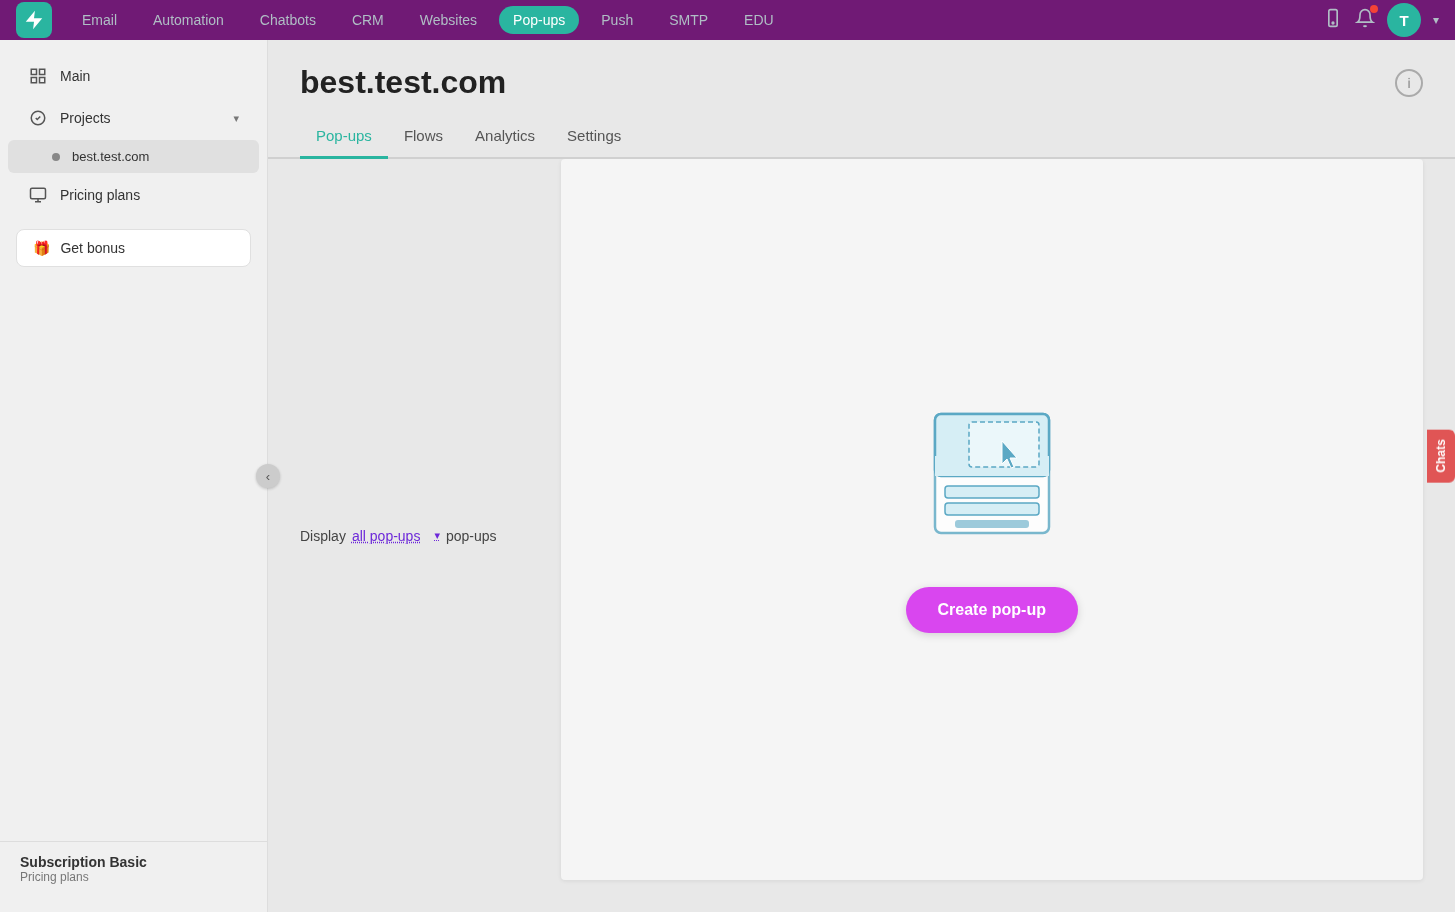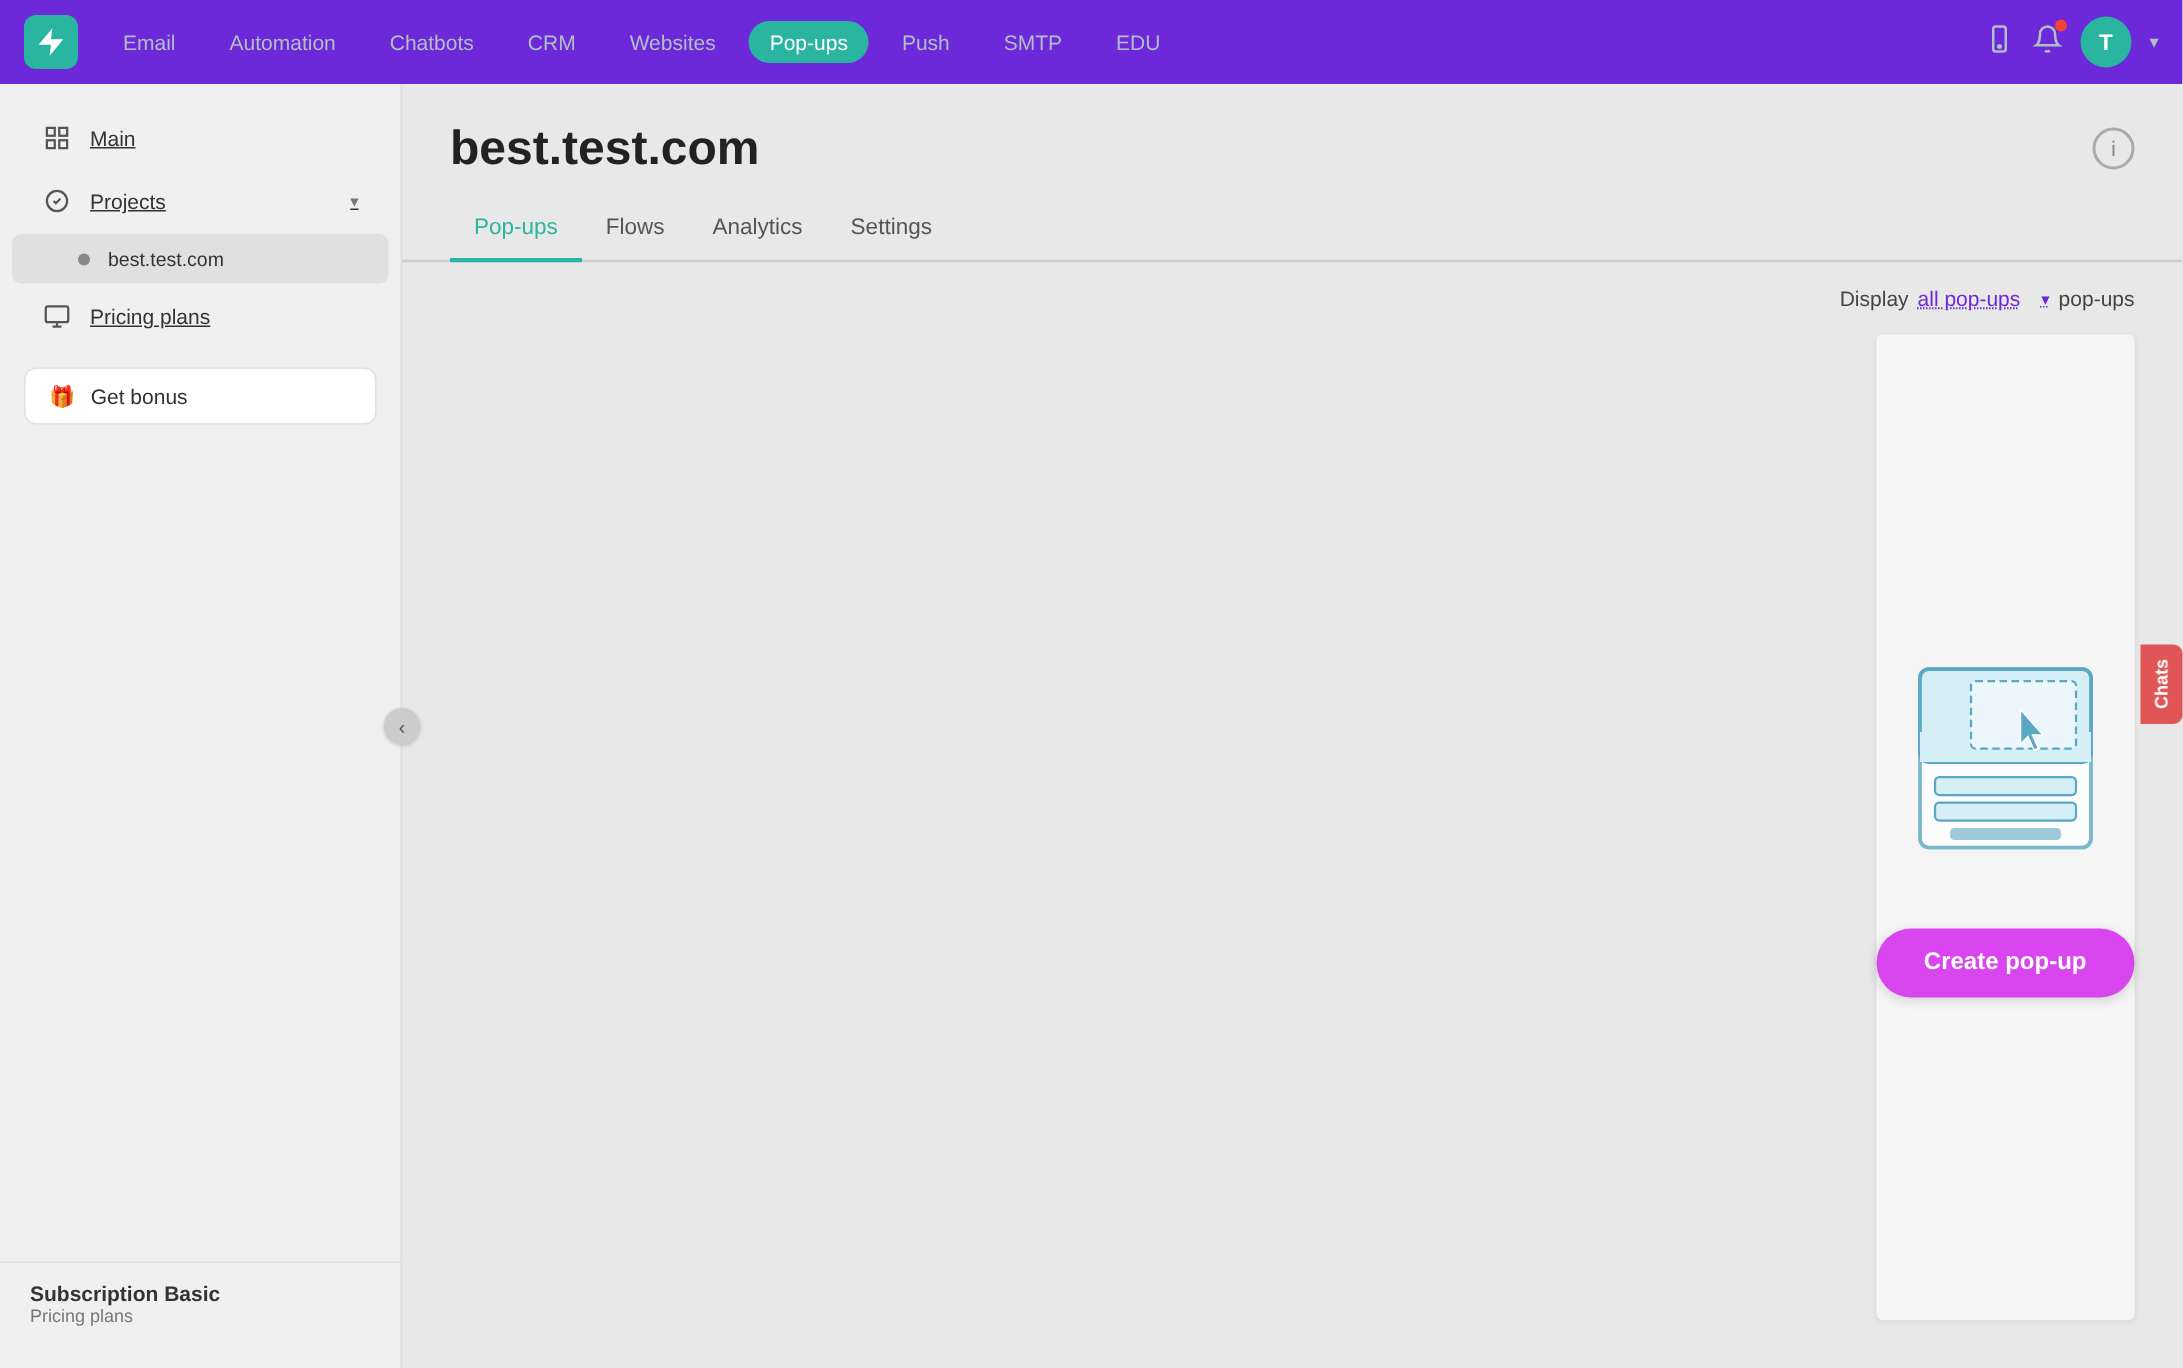--- a/index.html
+++ b/index.html
@@ -1,21 +1,21 @@
 <!DOCTYPE html>
 <html><head>
   <meta charset="utf-8">
   <style>
     * { margin: 0; padding: 0; box-sizing: border-box; }
     body { font-family: -apple-system, BlinkMacSystemFont, 'Segoe UI', sans-serif; background: #e8e8e8; width: 1455px; height: 912px; overflow: hidden; display: flex; flex-direction: column; }
 
     
     .topnav {
-      background: #6d28d9;
-      height: 56px;
+      background: #701a75;
+      height: 40px;
       display: flex;
       align-items: center;
       padding: 0 16px;
       gap: 8px;
       flex-shrink: 0;
     }
     .topnav-logo {
       width: 36px; height: 36px;
       background: #2ab5a0;
       border-radius: 8px;
@@ -87,21 +87,20 @@
     .sidebar-item {
       display: flex;
       align-items: center;
       gap: 12px;
       padding: 10px 20px;
       cursor: pointer;
       font-size: 14px;
       color: #333;
       border-radius: 6px;
       margin: 0 8px 2px;
-      text-decoration: underline;
     }
     .sidebar-item-icon { width: 20px; height: 20px; display: flex; align-items: center; justify-content: center; flex-shrink: 0; }
     .sidebar-item-caret { margin-left: auto; font-size: 11px; color: #777; }
 
     .sidebar-subitem {
       display: flex;
       align-items: center;
       gap: 12px;
       padding: 9px 20px 9px 44px;
       cursor: pointer;
@@ -191,22 +190,21 @@
       font-weight: 500;
     }
 
     
     .content {
       flex: 1;
       background: #e8e8e8;
       padding: 0;
       overflow: hidden;
       display: flex;
-      flex-direction: column;
-      align-items: flex-end;
+      flex-direction: row;
     }
 
     .content-toolbar {
       padding: 16px 32px;
       font-size: 14px;
       color: #444;
       display: flex;
       align-items: center;
       gap: 6px;
       background: #e8e8e8;

